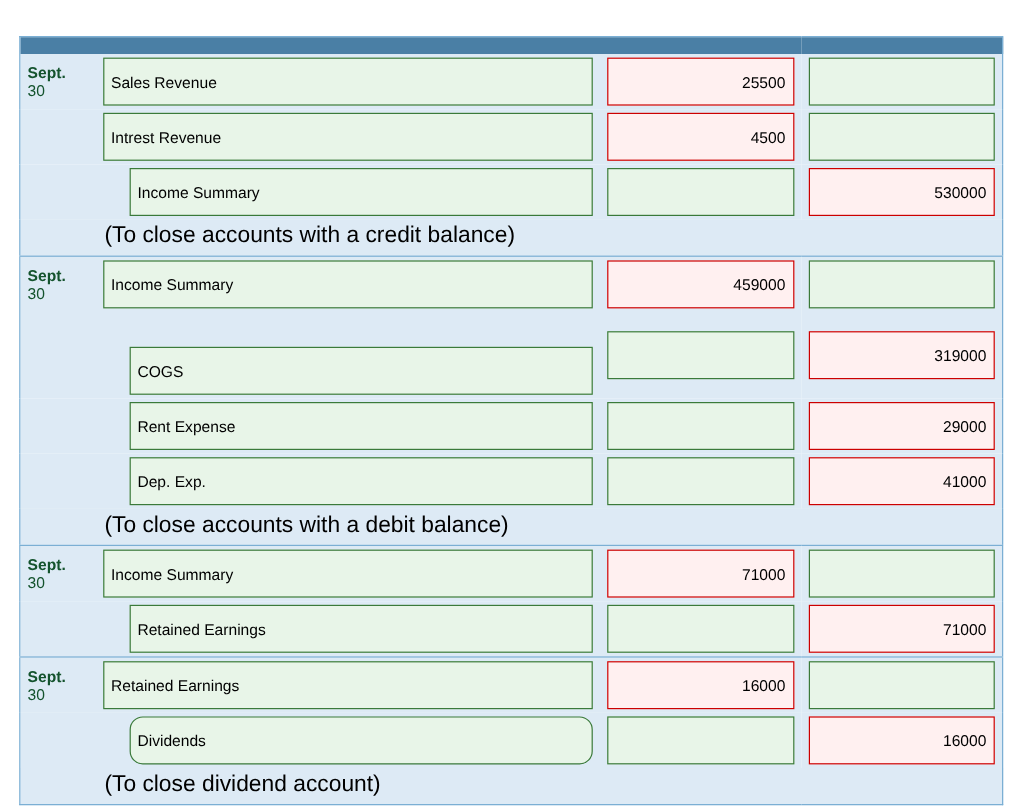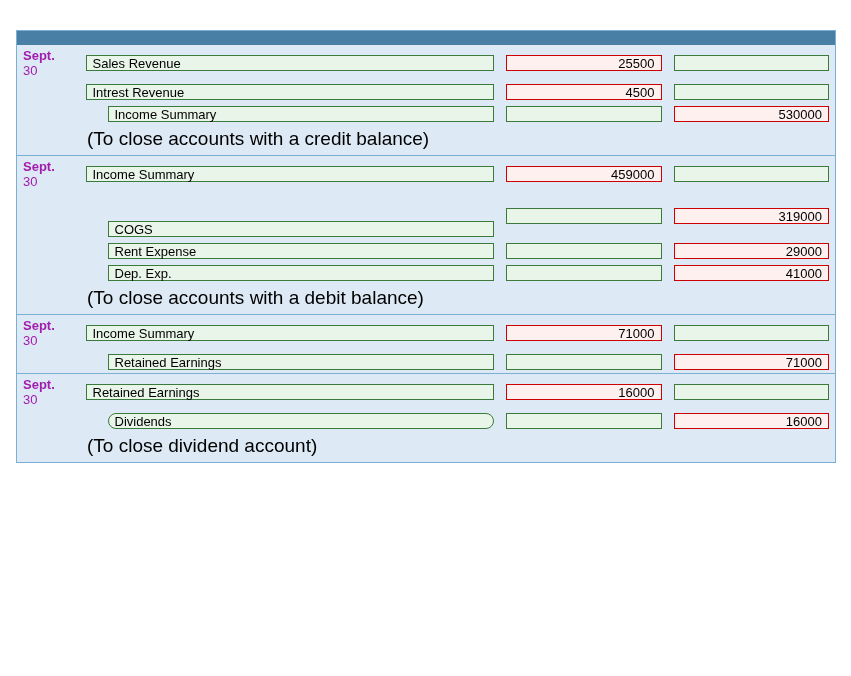--- a/index.html
+++ b/index.html
@@ -55,31 +55,31 @@
     }
     .journal-table tbody tr.note-row td {
       background: #ddeaf5;
       padding: 4px 10px;
       font-size: 19px;
       color: #000;
     }
 
     .date-cell {
       font-size: 13px;
-      color: #a21caf;
+      color: #14532d;
       vertical-align: top;
       padding-top: 8px;
       white-space: nowrap;
       width: 60px;
     }
 
     .input-box {
       border: 1px solid #4a7fa5;
       background: #f5f5f5;
-      height: 16px;
+      height: 40px;
       width: 100%;
       padding: 2px 6px;
       font-size: 13px;
       display: flex;
       align-items: center;
     }
     .input-box.green-border {
       border: 1.5px solid #3a7a3a;
       background: #e8f5e8;
     }

